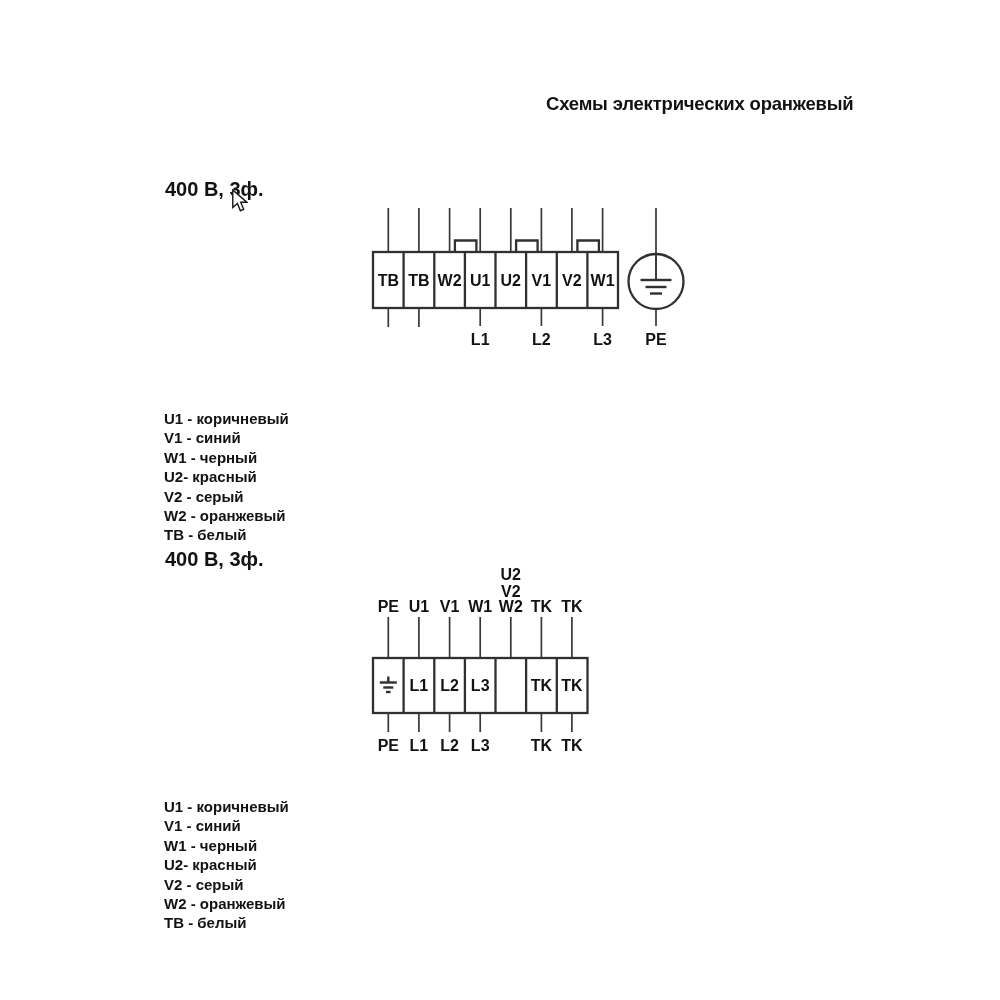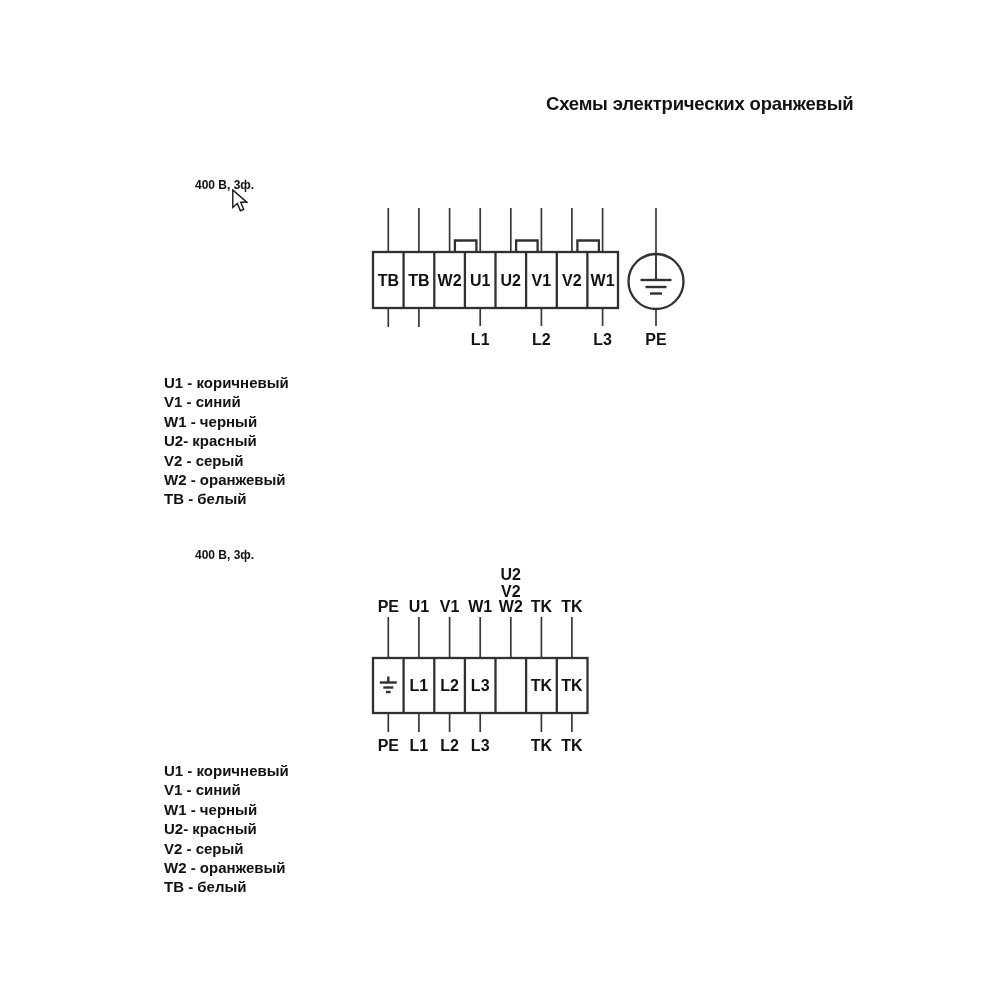--- a/index.html
+++ b/index.html
@@ -5,26 +5,26 @@
   html,body{margin:0;padding:0;background:#fff;}
   .canvas{
     position:relative;width:1000px;height:1000px;background:#ffffff;overflow:hidden;
     font-family:"Liberation Sans","DejaVu Sans",sans-serif;color:#121212;
   }
   .abs{position:absolute;}
   .page-title{
     left:546px;top:93px;font-size:18.5px;font-weight:bold;letter-spacing:-0.2px;white-space:nowrap;
   }
   .caption{
-    left:165px;font-size:12px;font-weight:bold;white-space:nowrap;margin-left:30px;
+    left:165px;font-size:20px;font-weight:bold;white-space:nowrap;
   }
   .caption-1{top:178px;}
   .caption-2{top:548px;}
   .legend{
-    left:164px;font-size:15px;font-weight:bold;line-height:19.4px;white-space:nowrap;
+    left:164px;font-size:15px;font-weight:bold;line-height:19.4px;white-space:nowrap;margin-top:36px;
   }
   .legend-1{top:373px;}
   .legend-2{top:761px;}
   svg{display:block;}
   svg text{
     font-family:"Liberation Sans","DejaVu Sans",sans-serif;
     font-weight:bold;fill:#121212;
   }
   .t16{font-size:16px;}
   .wire{stroke:#383838;stroke-width:1.7;fill:none;}

